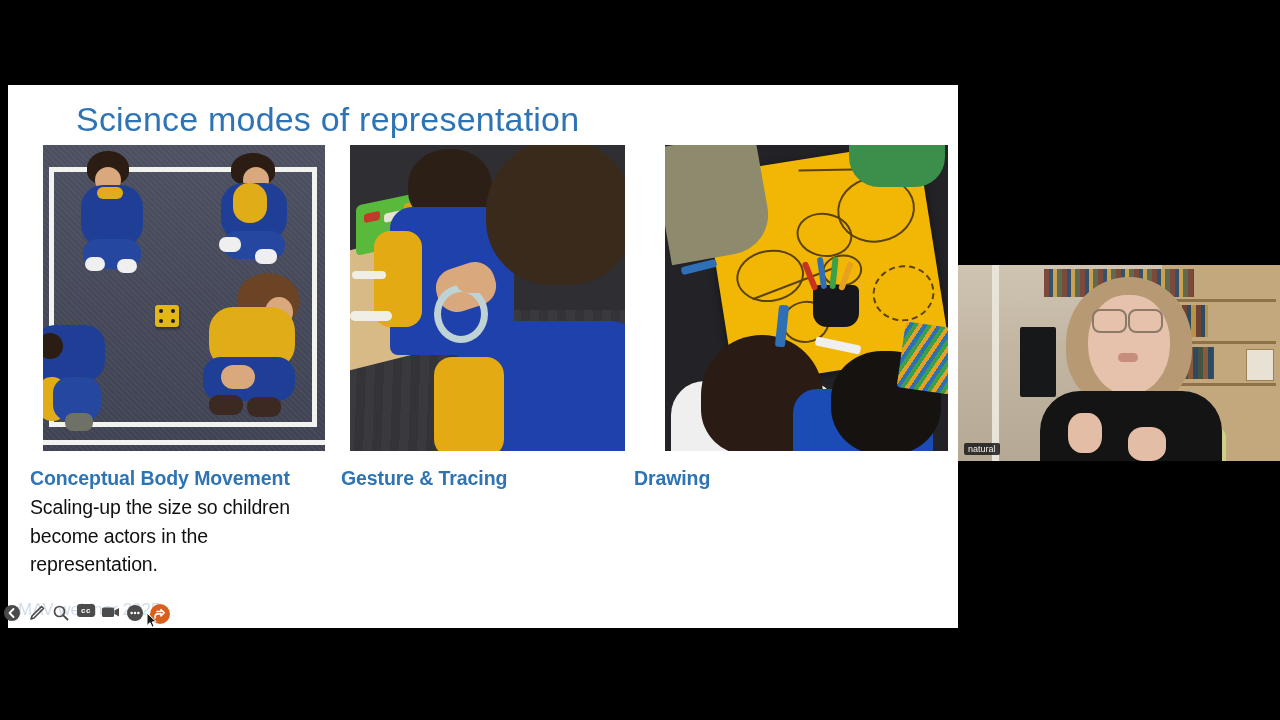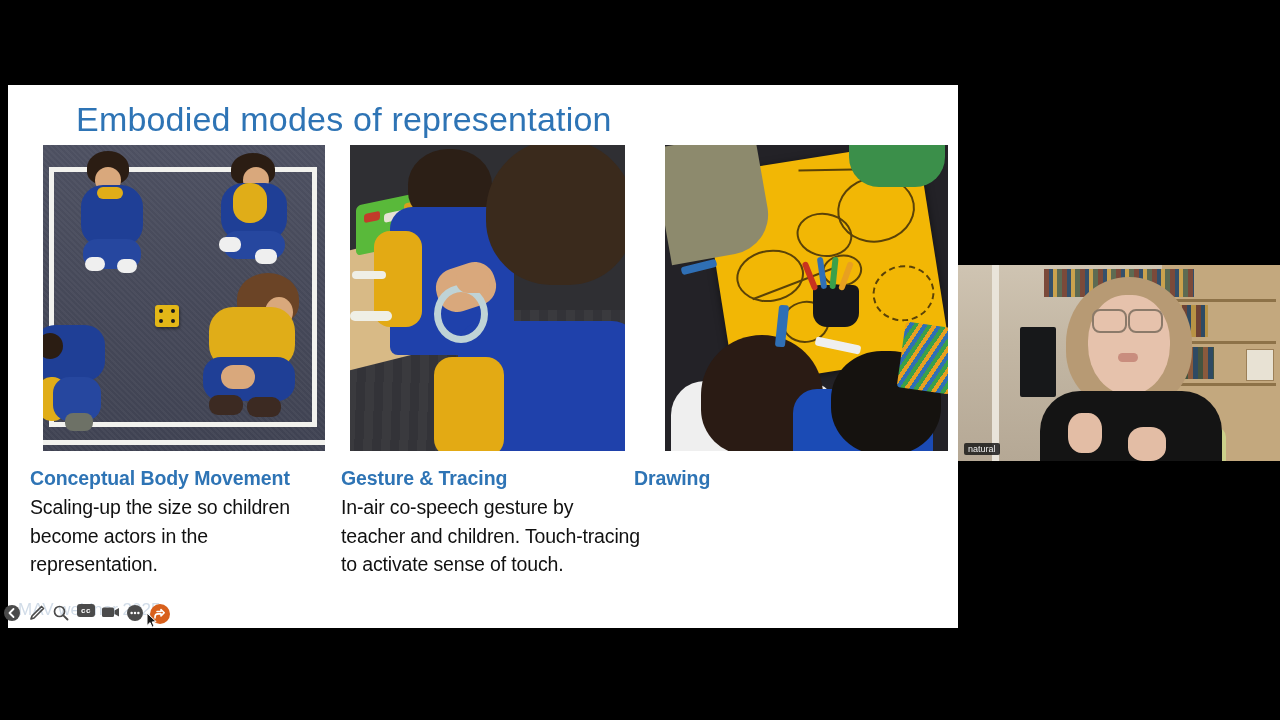--- a/index.html
+++ b/index.html
@@ -125,21 +125,21 @@
   .namebadge{position:absolute;left:6px;bottom:6px;padding:1px 4px;background:rgba(20,20,20,.82);
      color:#eee;font-size:9px;font-family:"Liberation Sans",sans-serif;border-radius:2px;}
 </style>
 </head>
 <body>
 
 <div class="stage">
 
   <div class="slide">
 
-    <div class="slide-title">Embodied modes of representation</div>
+    <div class="slide-title">Science modes of representation</div>
 
 
     <div class="photos">
 
       <div class="photo p1">
         <div class="carpet"></div>
         <div class="tape tape-sq"></div>
         <div class="tape tape-bot"></div>
 
         <div class="kid" style="left:38px;top:6px;">
@@ -240,21 +240,20 @@
       </div>
     </div>
 
     <div class="cols">
       <div class="col c1">
         <h3>Conceptual Body Movement</h3>
         <p>Scaling-up the size so children become actors in the representation.</p>
       </div>
       <div class="col c2">
         <h3>Gesture &amp; Tracing</h3>
-        <p>In-air co-speech gesture by teacher and children. Touch-tracing to activate sense of touch.</p>
       </div>
       <div class="col c3">
         <h3>Drawing</h3>
       </div>
     </div>
   </div>
 
   <div class="watermark">MAV webinar 2025</div>
 
   <div class="toolbar">

